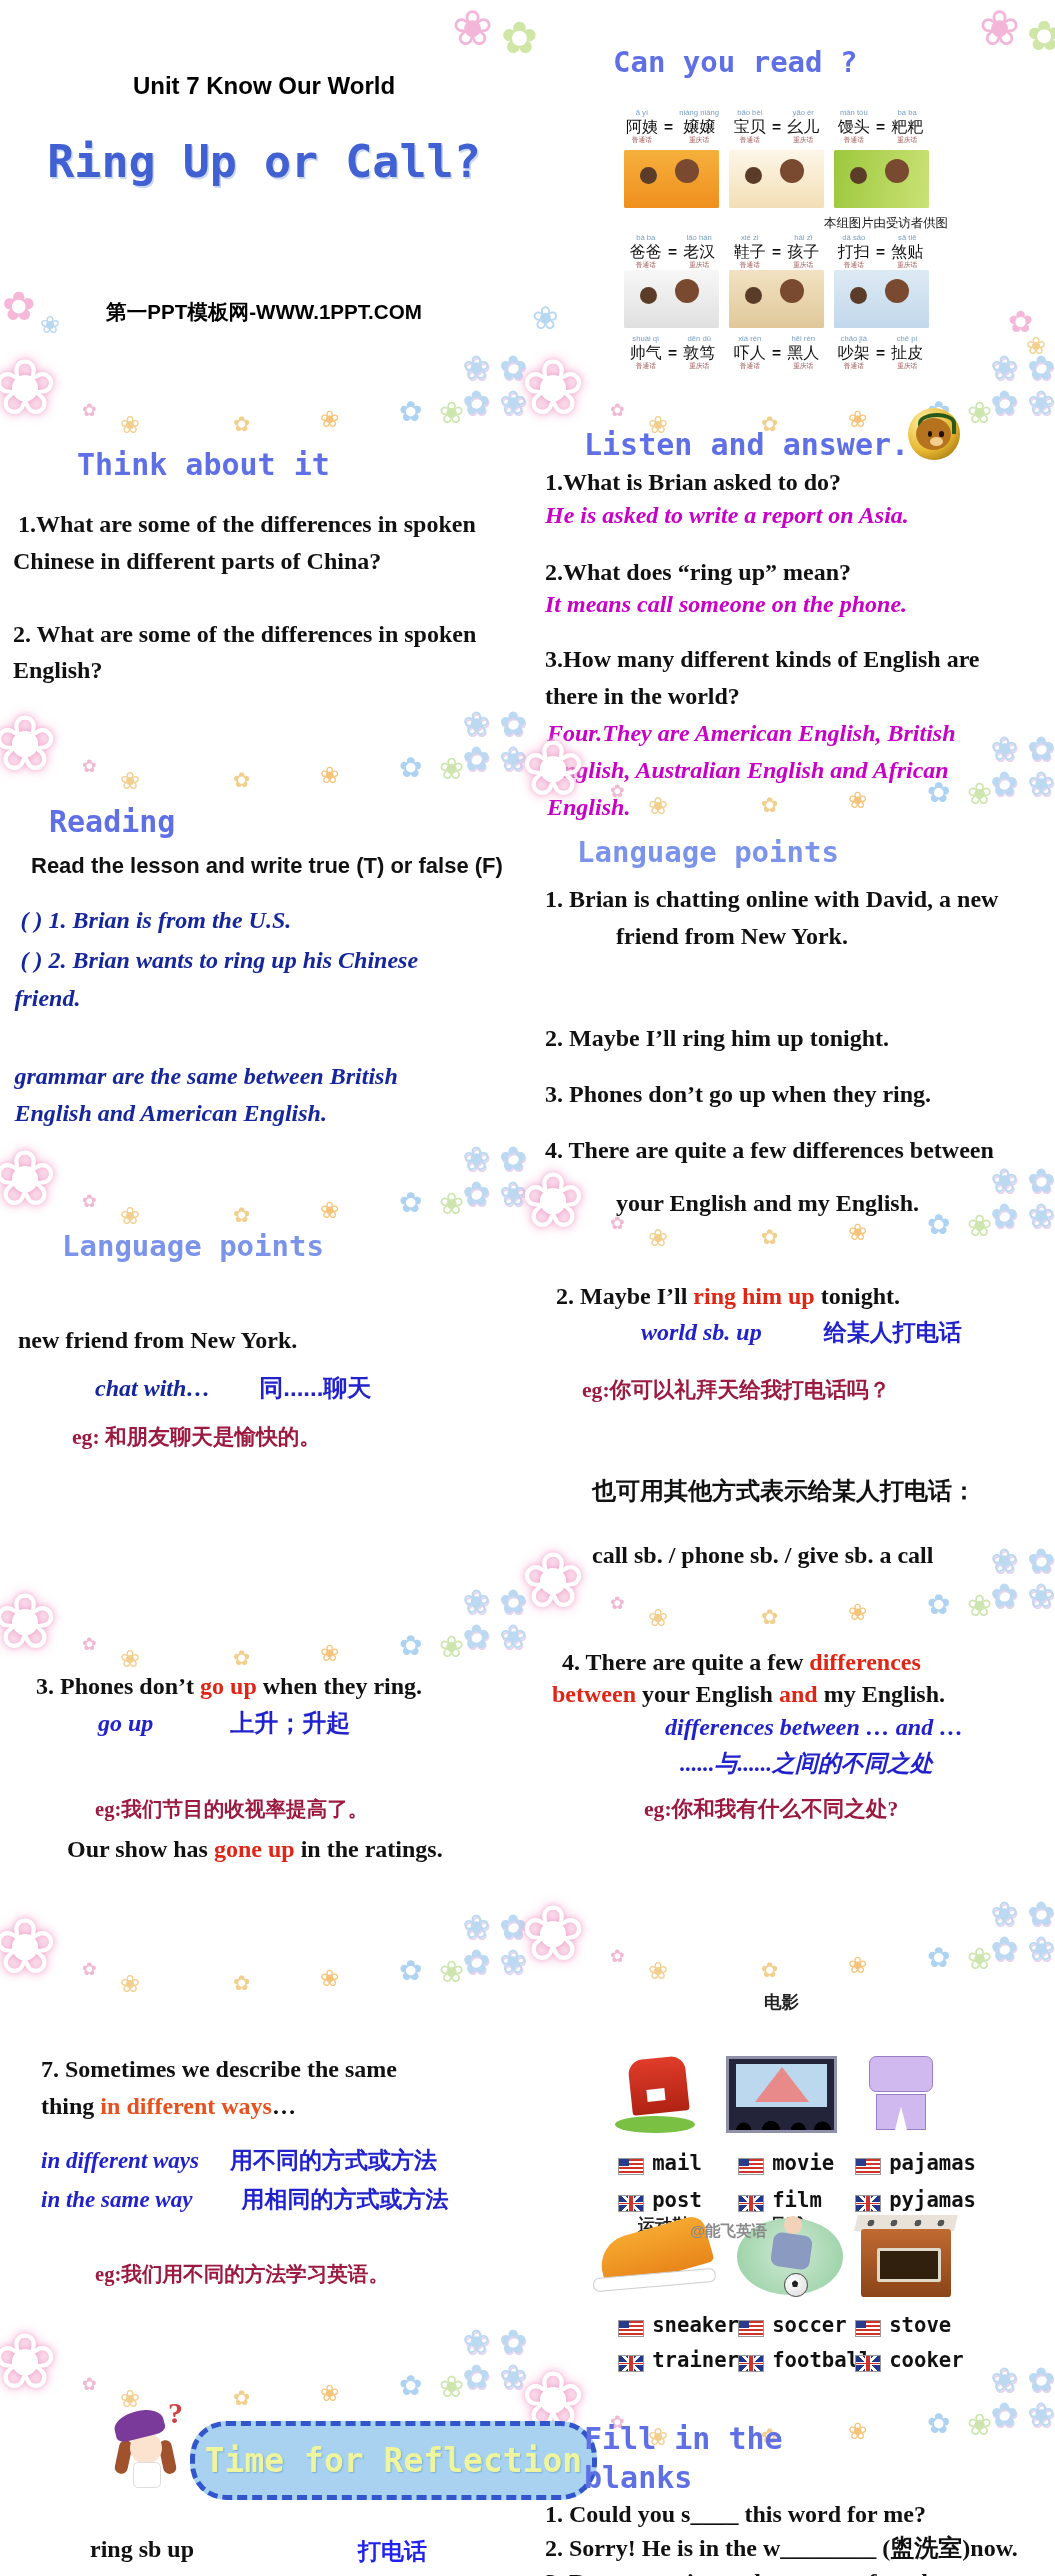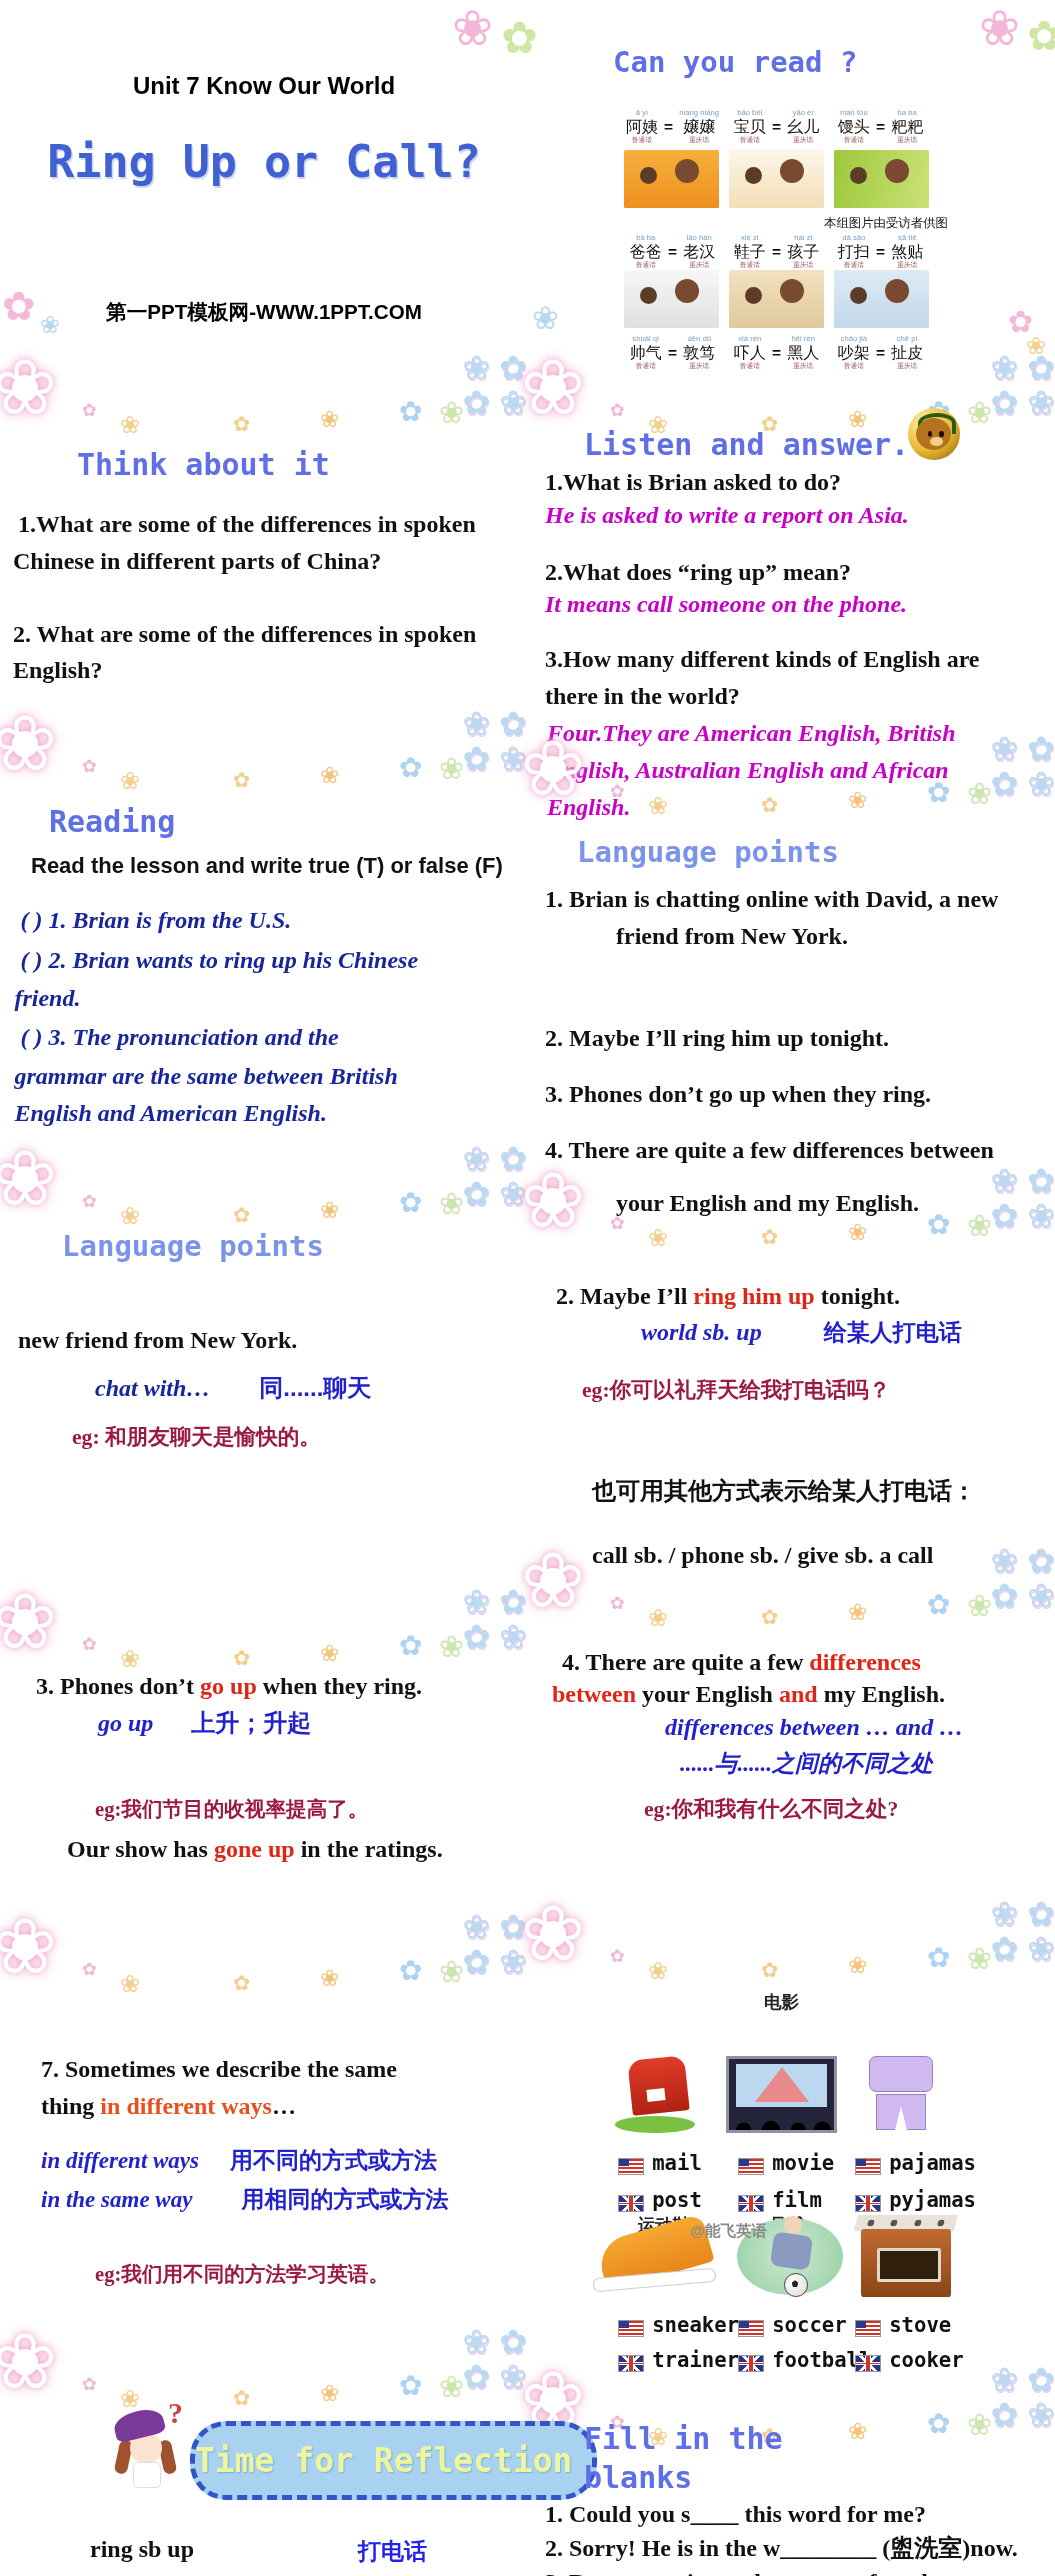--- a/index.html
+++ b/index.html
@@ -105,21 +105,21 @@
     linear-gradient(90deg,transparent 42%,#d23328 42% 58%,transparent 58%),
     linear-gradient(0deg,transparent 38%,#fff 38% 62%,transparent 62%),
     linear-gradient(90deg,transparent 36%,#fff 36% 64%,transparent 64%),
     linear-gradient(45deg,transparent 45%,#fff 45% 55%,transparent 55%),
     linear-gradient(-45deg,transparent 45%,#fff 45% 55%,transparent 55%),#23388c;}
   .fword{font-family:"DejaVu Sans Mono",monospace;font-weight:bold;font-size:20.6px;color:#111;margin-left:8.2px;}
   .plabel{position:absolute;font-size:17.5px;font-weight:bold;color:#222;text-align:center;margin-top:26px;}
   .nf-mark{position:absolute;font-size:15.5px;color:#8a8a8a;font-weight:bold;}
   
   .banner{width:397px;height:69px;background:#a8d2f0;border:5.2px dashed #3355cc;border-radius:36px;
-          display:flex;align-items:center;justify-content:flex-start;}
+          display:flex;align-items:center;justify-content:center;}
   .banner-text{font-family:"DejaVu Sans Mono",monospace;font-weight:bold;font-size:33px;color:#eef59c;
                text-shadow:1px 1px 1.5px #79afd8;}
   .girl{width:90px;height:106px;}
   .girl i{position:absolute;font-style:normal;}
   .gq::before{content:"?";position:absolute;left:62px;top:-5.2px;font-size:30px;font-weight:bold;color:#d04040;
               font-family:"Liberation Serif",serif;}
   .ghat{left:8.2px;top:10.3px;width:50px;height:27px;background:#7a3a9a;border-radius:50% 50% 22% 22%;transform:rotate(-14deg);}
   .gface{left:24px;top:31px;width:32px;height:32px;background:#fbe3cf;border-radius:50%;}
   .gbraid{width:13.4px;height:34px;background:#a0522d;border-radius:6.2px;}
   .gb1{left:11.3px;top:39px;transform:rotate(12deg);}
@@ -340,21 +340,20 @@
       <i class="gs4"></i>
       <i class="gs5"></i>
       <i class="gs6"></i>
     </div>
 
   <div class="abs heading" style="top:804px;left:49px">Reading</div>
   <div class="abs sans" style="top:853px;left:31px;font-size:22px;font-weight:600;color:#111">Read the lesson and write true (T) or false (F)</div>
   <div class="abs sb it dblue" style="top:903px;left:20.6px">(  )  1. Brian is from the U.S.</div>
   <div class="abs sb it dblue" style="top:943px;left:20.6px">(  )  2. Brian wants to ring up his Chinese</div>
   <div class="abs sb it dblue" style="top:981px;left:14.4px">friend.</div>
-  <div class="abs sb it dblue" style="top:1020px;left:20.6px">( )  3. The pronunciation and the</div>
   <div class="abs sb it dblue" style="top:1059px;left:14.4px">grammar are the same between British</div>
   <div class="abs sb it dblue" style="top:1096px;left:14.4px">English and American English.</div>
 
   <div class="abs heading lang" style="top:835px;left:577px;z-index:2">Language points</div>
   <div class="abs sb" style="top:882px;left:545px;z-index:2">1. Brian is chatting online with David, a new</div>
   <div class="abs sb" style="top:919px;left:616px;z-index:2">friend from New York.</div>
   <div class="abs sb" style="top:1021px;left:545px;z-index:2">2. Maybe I’ll ring him up tonight.</div>
   <div class="abs sb" style="top:1077px;left:545px;z-index:2">3. Phones don’t go up when they ring.</div>
   <div class="abs sb" style="top:1133px;left:545px;z-index:2">4. There are quite a few differences between</div>
   <div class="abs sb" style="top:1186px;left:616px;z-index:2">your English and my English.</div>
@@ -390,21 +389,21 @@
   <div class="garland" style="top:1589px;left:0">
       <i class="gpink"></i>
       <i class="gs1"></i>
       <i class="gs2"></i>
       <i class="gs3"></i>
       <i class="gs4"></i>
       <i class="gs5"></i>
       <i class="gs6"></i>
     </div>
   <div class="abs sb" style="top:1669px;left:36px;z-index:2"><span>3. Phones don’t </span><span class="red">go up</span><span> when they ring.</span></div>
-  <div class="abs" style="top:1706px;left:98px;z-index:2"><span class="sb it blue">go up</span><span class="sb blue sans" style="margin-left:38px;font-style:normal">上升；升起</span></div>
+  <div class="abs" style="top:1706px;left:98px;z-index:2"><span class="sb it blue">go up</span><span class="sb blue sans" style="margin-left:77px;font-style:normal">上升；升起</span></div>
   <div class="abs sb dred" style="top:1795px;left:95px;font-size:20.6px;z-index:2">eg:我们节目的收视率提高了。</div>
   <div class="abs sb" style="top:1832px;left:67px;z-index:2"><span>Our show has </span><span class="red">gone up</span><span> in the ratings.</span></div>
 
   <div class="garland" style="top:1548px;left:528px;z-index:0">
       <i class="gpink"></i>
       <i class="gs1"></i>
       <i class="gs2"></i>
       <i class="gs3"></i>
       <i class="gs4"></i>
       <i class="gs5"></i>

